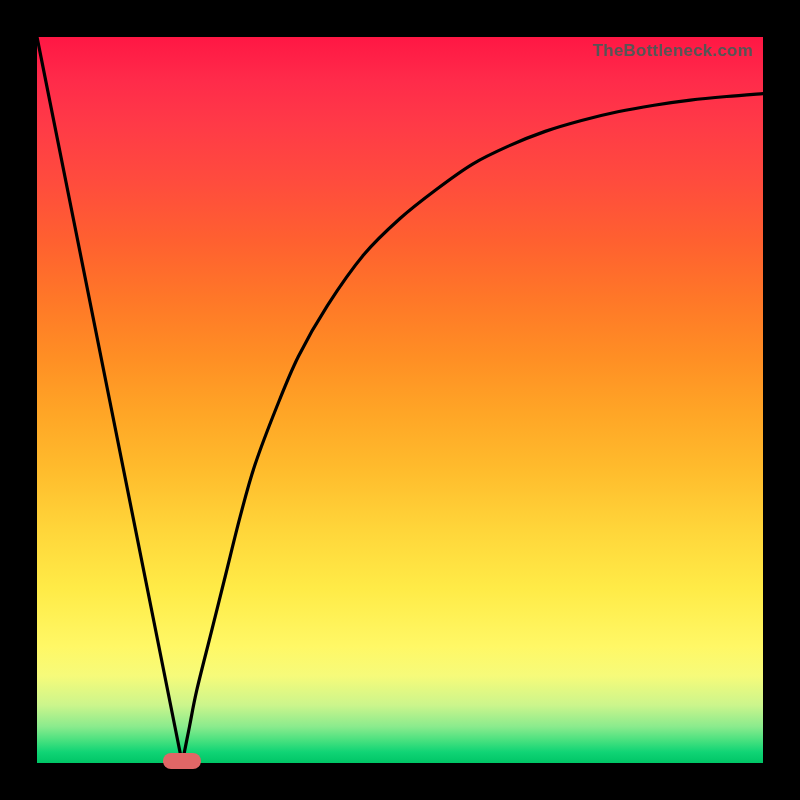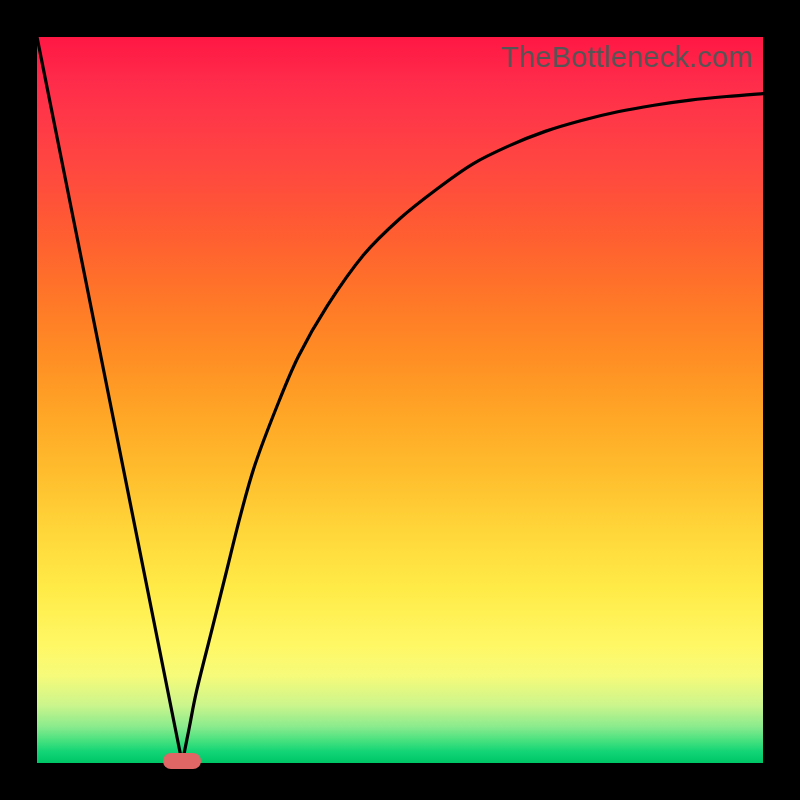--- a/index.html
+++ b/index.html
@@ -44,22 +44,22 @@
       #44e07e 97%,
       #10d475 98.5%,
       #00c566 100%
     );
   }
   .watermark {
     position: absolute;
     top: 4px;
     right: 10px;
     color: #555;
-    font-size: 29px;
-    font-weight: 400;
+    font-size: 17px;
+    font-weight: 700;
     letter-spacing: 0.2px;
     user-select: none;
   }
   .curve {
     position: absolute;
     left: 0;
     top: 0;
     width: 726px;
     height: 726px;
     pointer-events: none;

